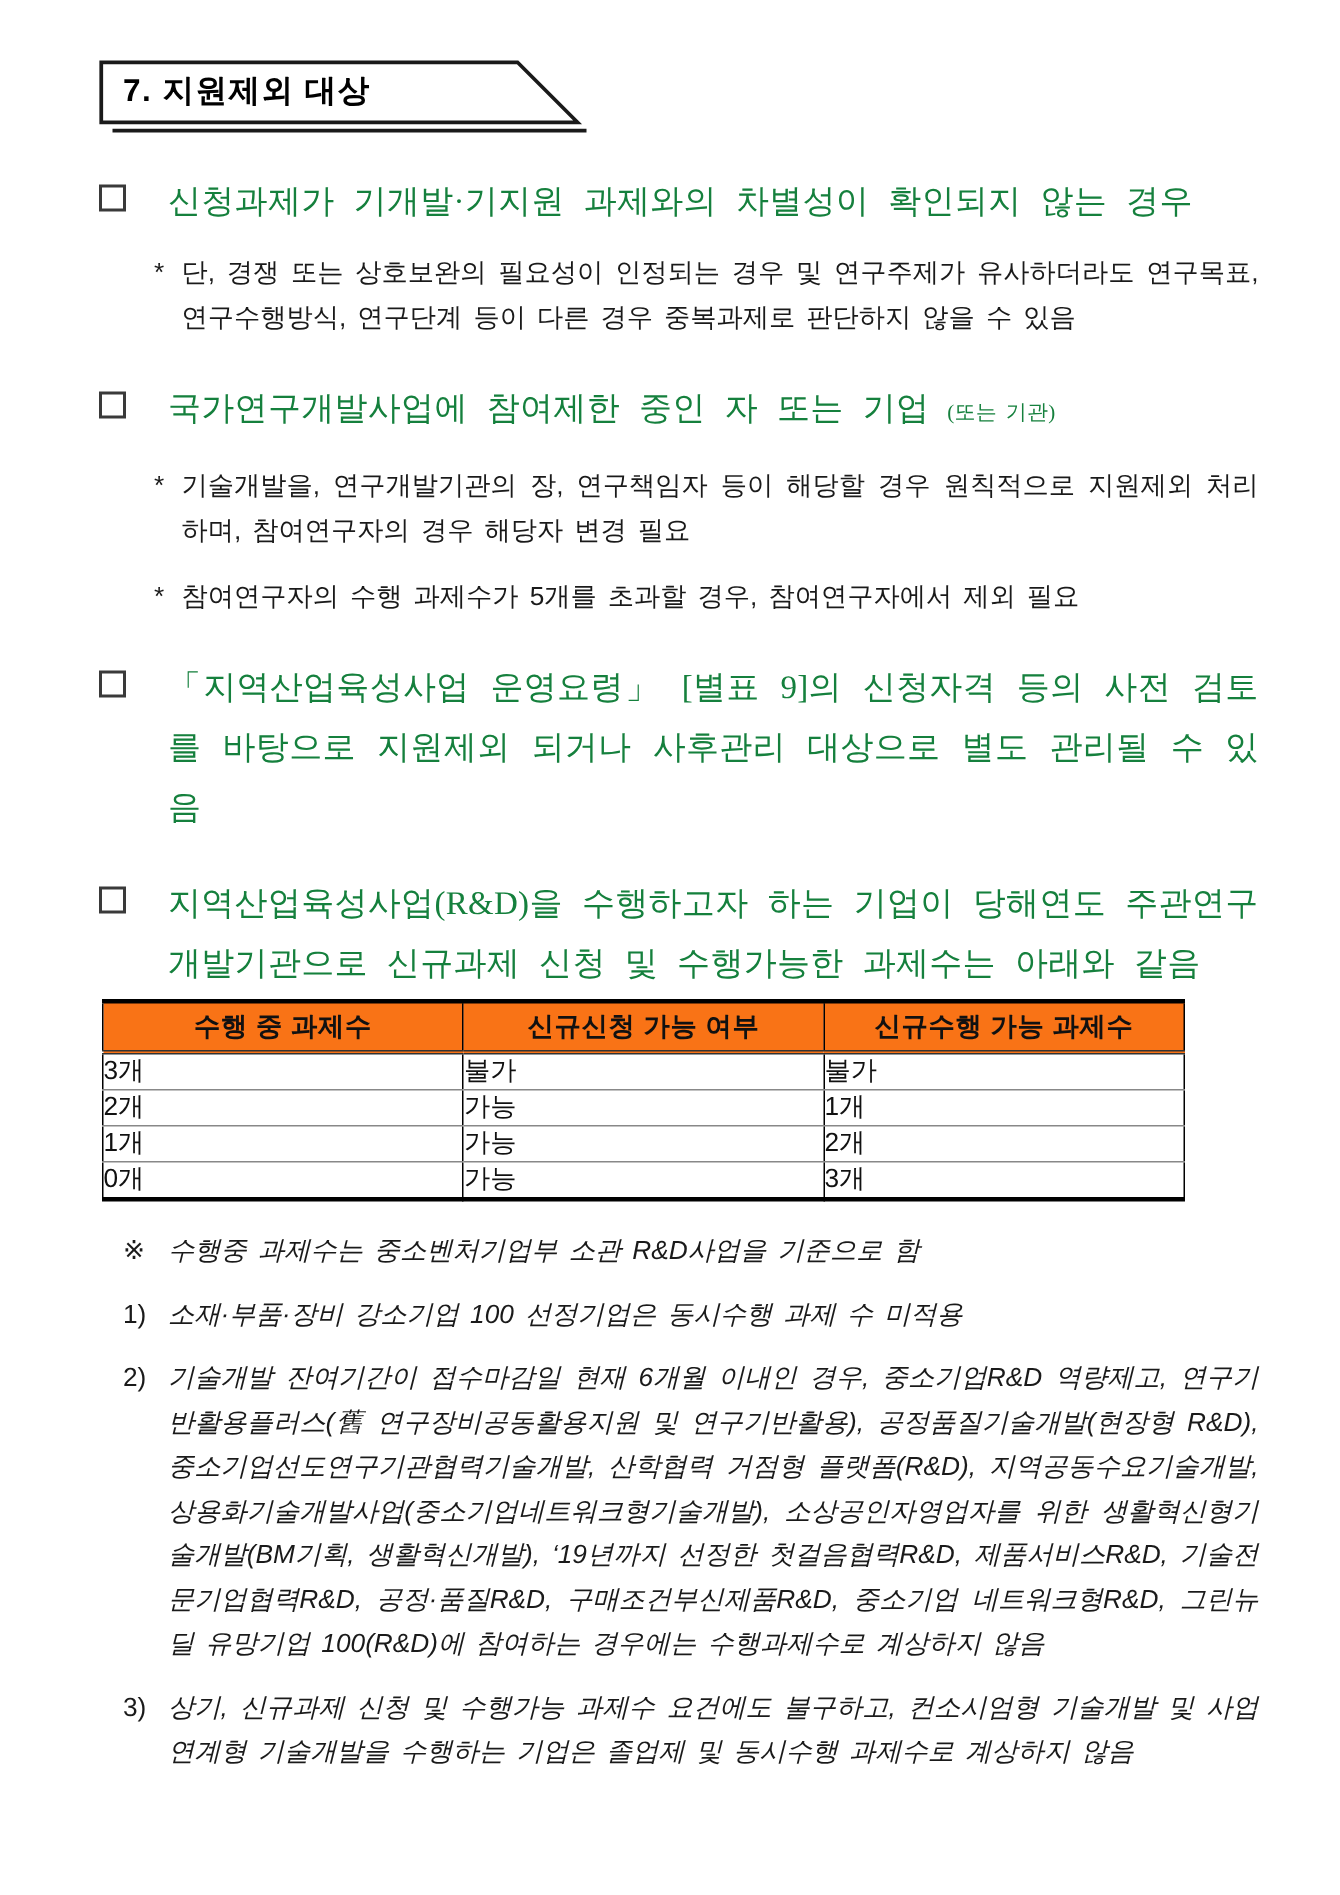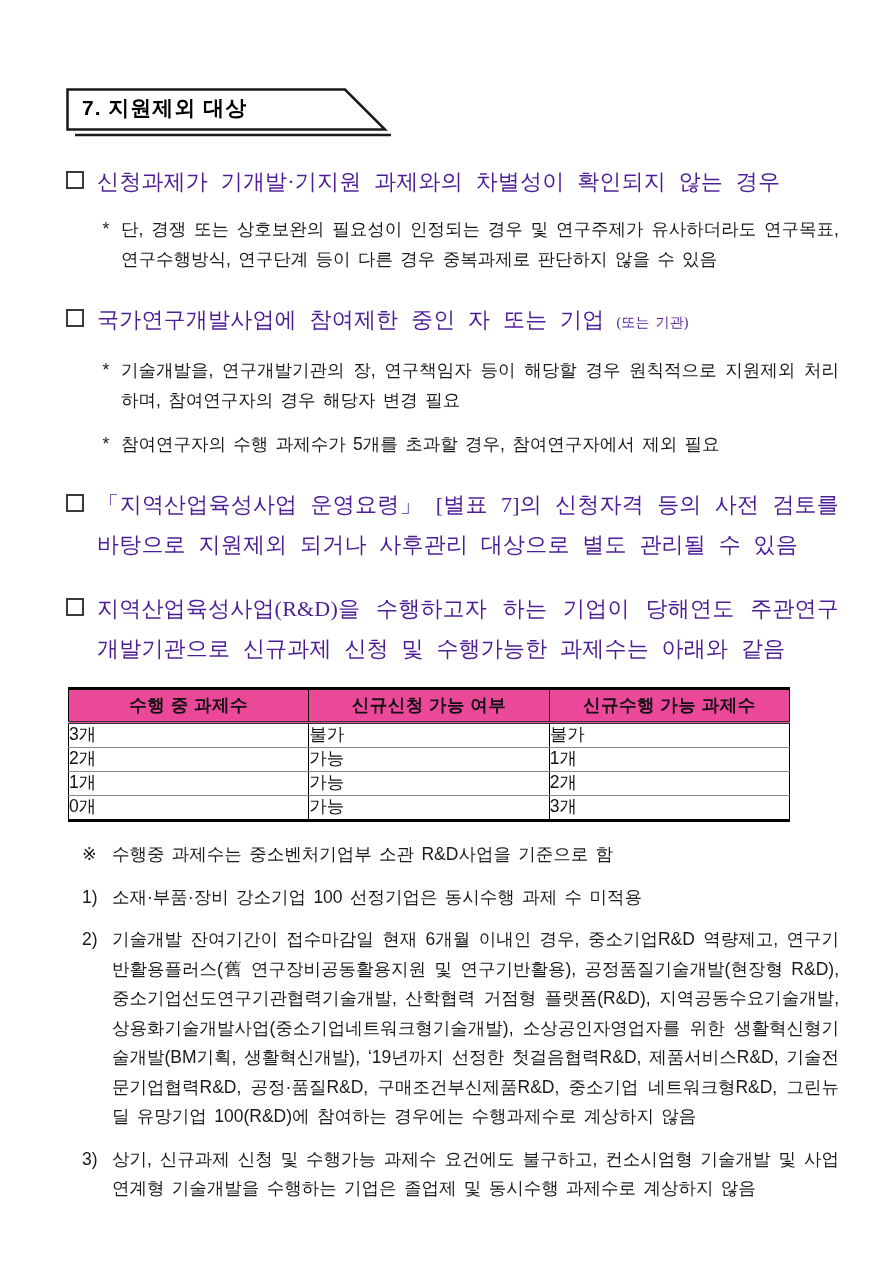--- a/index.html
+++ b/index.html
@@ -4,36 +4,36 @@
 <style>
   * { box-sizing: border-box; }
   html, body { margin: 0; padding: 0; }
   body {
     width: 893px; height: 1263px;
     background: #ffffff;
     color: #111;
     font-family: "Liberation Sans", "DejaVu Sans", sans-serif;
     overflow: hidden;
   }
-  .page { width: 893px; height: 1058px; padding: 88px 54px 0 66px; }
+  .page { width: 893px; height: 1058px; padding: 40px 54px 0 66px; }
 
   
   .banner-wrap { position: relative; height: 50px; margin-bottom: 24px; }
   .banner-svg { position: absolute; left: 0; top: 0; }
   .banner-title {
     position: absolute; left: 16px; top: 6px; width: 300px;
     font-size: 21px; font-weight: bold; letter-spacing: 1px; color: #000;
   }
 
   
   .bullet {
-    display: flex; gap: 13px;
+    display: flex; gap: 28px;
     margin-bottom: 24px;
     font-family: "Liberation Serif", "DejaVu Serif", serif;
-    font-size: 22px; line-height: 40px; color: #4c1d95;
+    font-size: 22px; line-height: 40px; color: #15803d;
   }
   .sq {
     flex: 0 0 18px; width: 18px; height: 18px;
     border: 2px solid #3a3a3a; margin-top: 9px; background: #fff;
   }
   .bullet-text {
     flex: 1; text-align: justify; text-align-last: left;
     word-spacing: 7px; letter-spacing: 0.2px;
   }
   .small-suffix { font-size: 14px; word-spacing: 2px; margin-left: 12px; }
@@ -48,42 +48,42 @@
   .subnote .txt { flex: 1; text-align: justify; text-align-last: left; word-spacing: 2.5px; }
 
   
   table.task-table {
     width: 722px; margin: 2px 0 18px 2px;
     border-collapse: collapse; table-layout: fixed;
     border-top: 3px solid #000; border-bottom: 3px solid #000;
     border-left: 1px solid #000; border-right: 1px solid #000;
   }
   table.task-table th {
-    background: #ec4899;
+    background: #f97316;
     border-bottom: 3px double #333;
     border-left: 1px solid #000;
     font-size: 17.5px; font-weight: bold; letter-spacing: 0.5px;
     padding: 3px 0 4px; text-align: center;
   }
   table.task-table td {
     border-left: 1px solid #000;
     border-bottom: 1px solid #888;
     font-size: 17.5px; padding: 0 0 2px;
     line-height: 21px;
   }
   table.task-table th:first-child, table.task-table td:first-child { border-left: none; }
 
   
   .note {
     display: flex; gap: 8px;
     margin: 0 0 13px 16px;
     font-size: 17.5px; line-height: 29.5px; color: #1a1a1a;
   }
   .note .mark { flex: 0 0 22px; }
-  .note .txt { flex: 1; text-align: justify; text-align-last: left; word-spacing: 2.5px; }
+  .note .txt { flex: 1; text-align: justify; text-align-last: left; word-spacing: 2.5px; font-style: italic; }
 </style>
 </head>
 <body>
 
 <div class="page">
 
   <div class="banner-wrap">
     <svg class="banner-svg" width="340" height="52" viewBox="0 0 340 52">
       <polygon points="1.5,1.5 279,1.5 319,41.5 1.5,41.5" fill="#ffffff" stroke="#1a1a1a" stroke-width="2.5"></polygon>
       <line x1="9" y1="47" x2="325" y2="47" stroke="#1a1a1a" stroke-width="2.5"></line>
@@ -109,24 +109,24 @@
     <span class="txt">기술개발을, 연구개발기관의 장, 연구책임자 등이 해당할 경우 원칙적으로 지원제외 처리하며, 참여연구자의 경우 해당자 변경 필요</span>
   </div>
 
   <div class="subnote">
     <span class="mark">*</span>
     <span class="txt">참여연구자의 수행 과제수가 5개를 초과할 경우, 참여연구자에서 제외 필요</span>
   </div>
 
   <div class="bullet">
     <span class="sq"></span>
-    <span class="bullet-text">「지역산업육성사업 운영요령」 [별표 7]의 신청자격 등의 사전 검토를 바탕으로 지원제외 되거나 사후관리 대상으로 별도 관리될 수 있음</span>
+    <span class="bullet-text">「지역산업육성사업 운영요령」 [별표 9]의 신청자격 등의 사전 검토를 바탕으로 지원제외 되거나 사후관리 대상으로 별도 관리될 수 있음</span>
   </div>
 
-  <div class="bullet" style="margin-bottom:18px;">
+  <div class="bullet" style="margin-bottom:4px;">
     <span class="sq"></span>
     <span class="bullet-text">지역산업육성사업(R&amp;D)을 수행하고자 하는 기업이 당해연도 주관연구개발기관으로 신규과제 신청 및 수행가능한 과제수는 아래와 같음</span>
   </div>
 
   <table class="task-table">
     <thead>
       <tr>
         <th>수행 중 과제수</th>
         <th>신규신청 가능 여부</th>
         <th>신규수행 가능 과제수</th>

